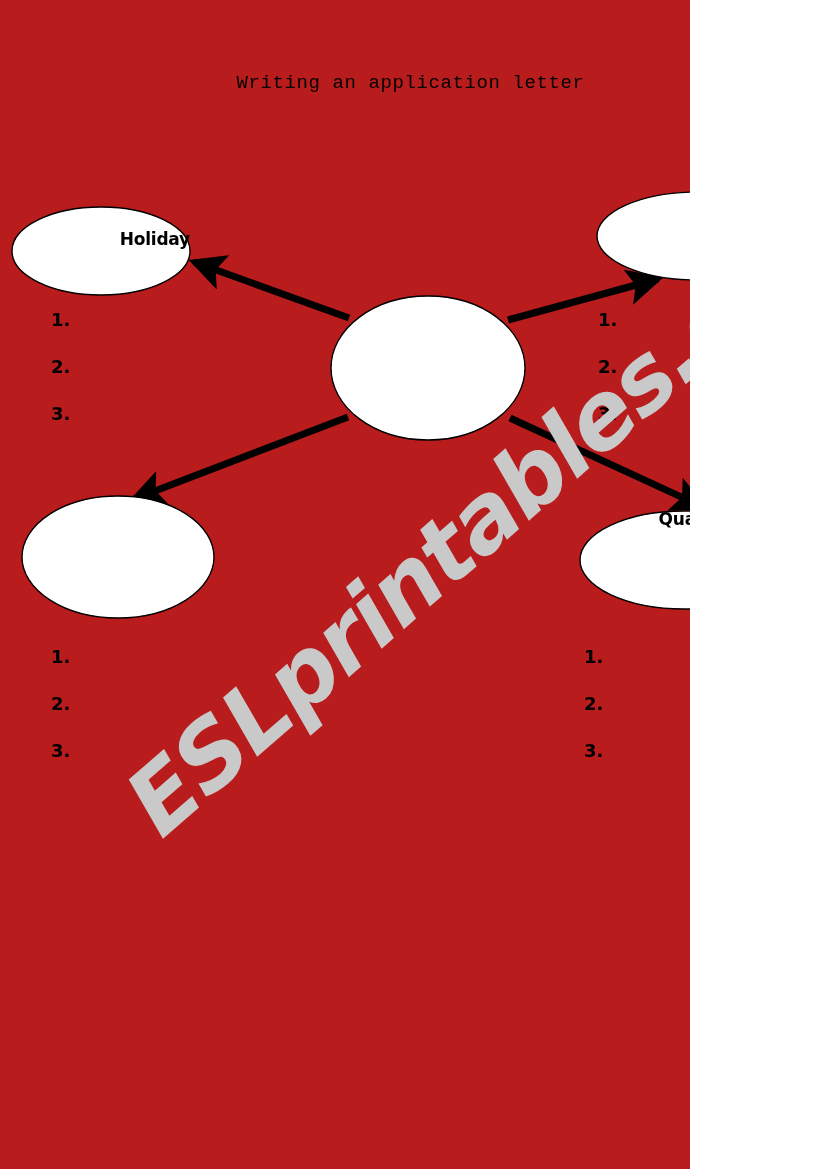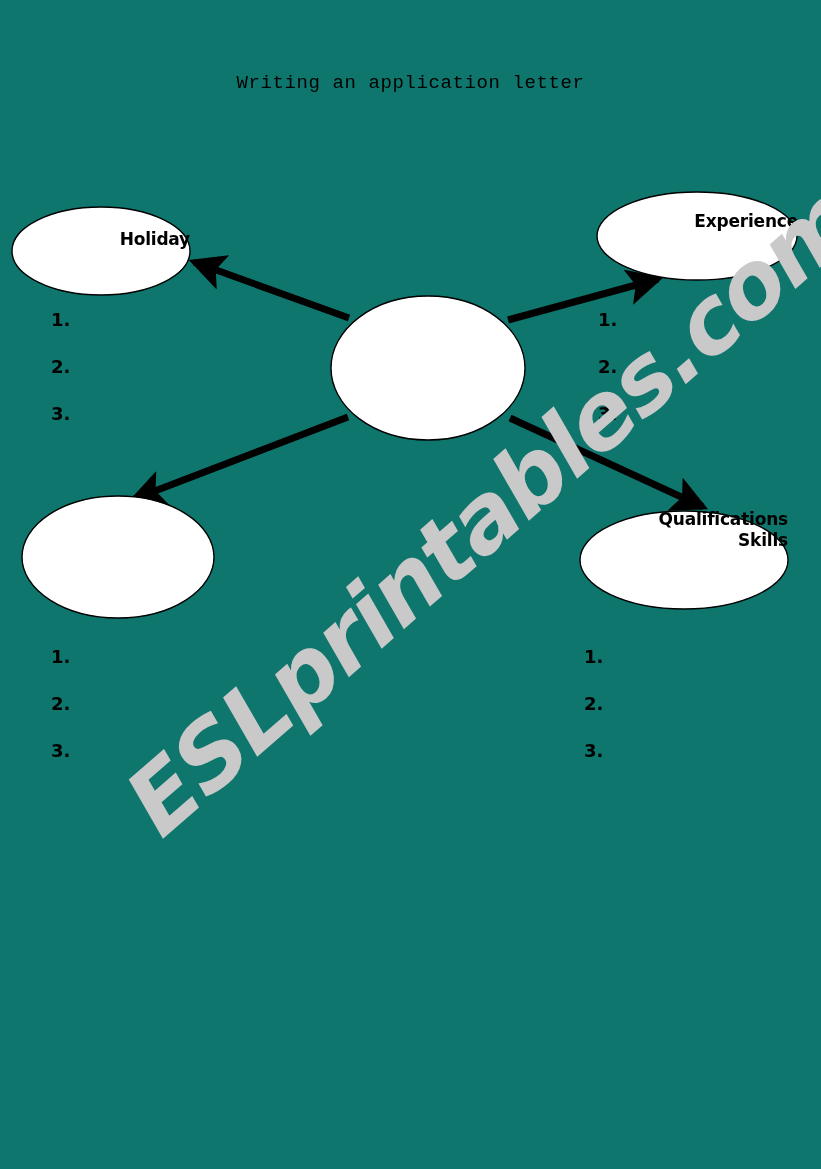--- a/index.html
+++ b/index.html
@@ -7,23 +7,23 @@
     margin: 0;
     padding: 0;
     background: #ffffff;
   }
   body {
     font-family: "Liberation Sans", sans-serif;
     -webkit-font-smoothing: antialiased;
   }
   #page {
     position: relative;
-    width: 821px;
+    width: 690px;
     height: 1169px;
-    background: #0f766e;
+    background: #b91c1c;
     overflow: hidden;
   }
 
   
   #worksheet-title {
     position: absolute;
     left: 0;
     top: 72px;
     width: 821px;
     text-align: center;

